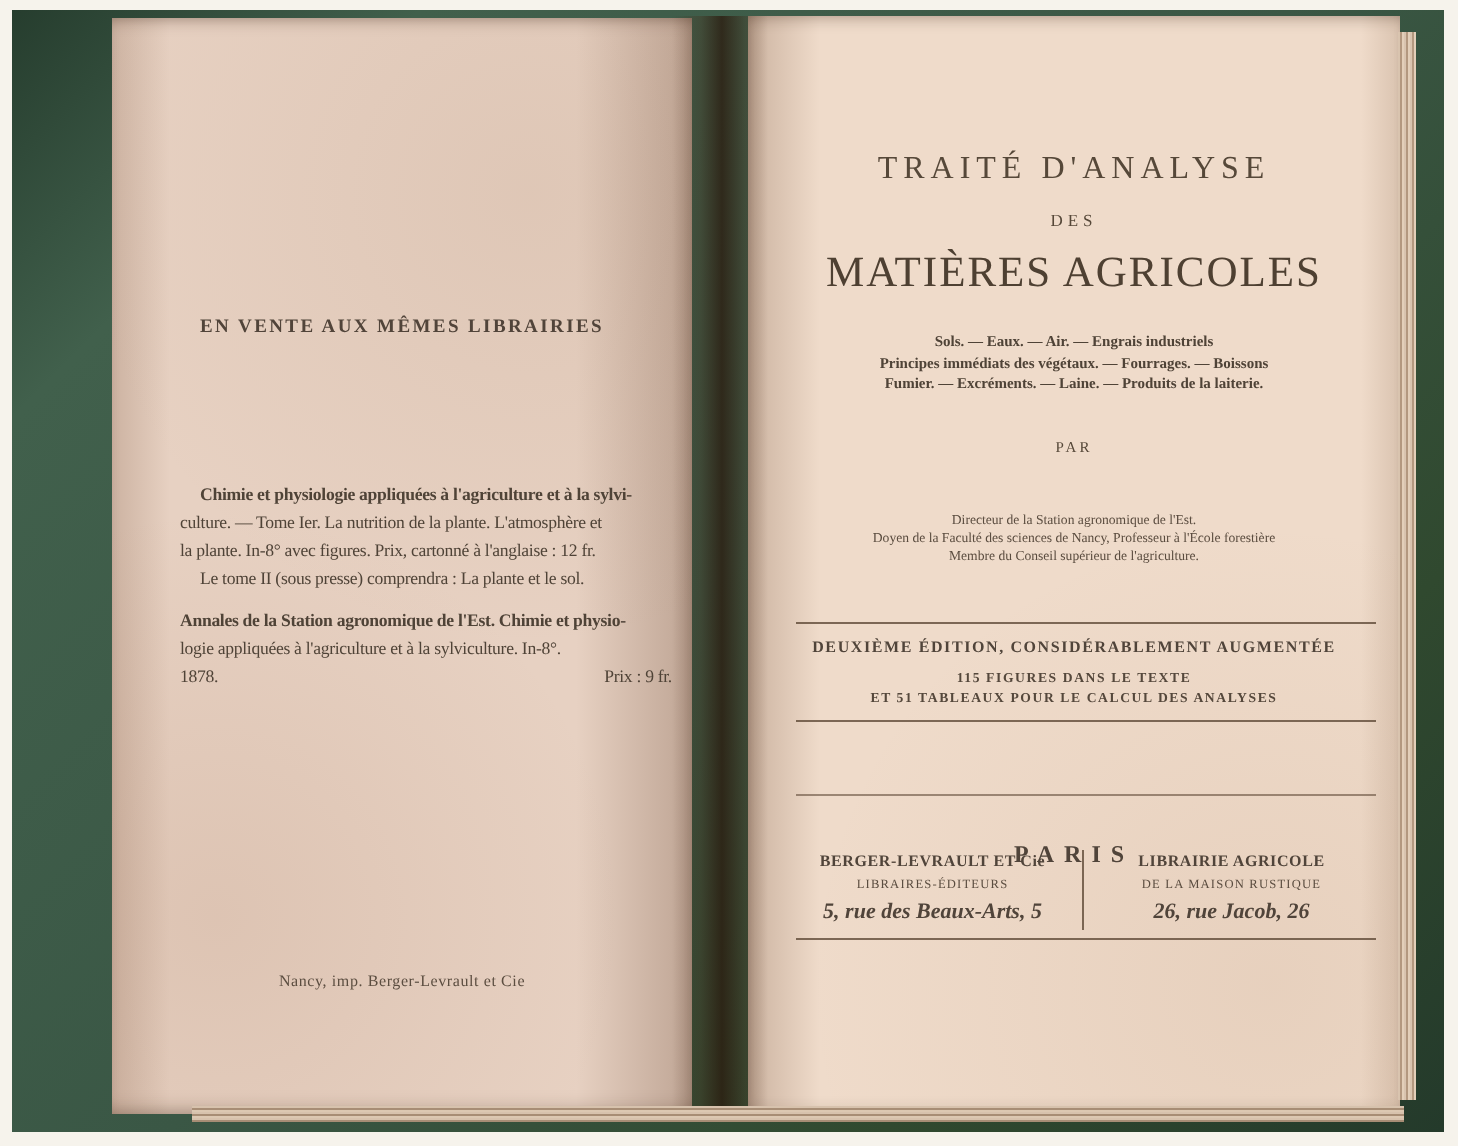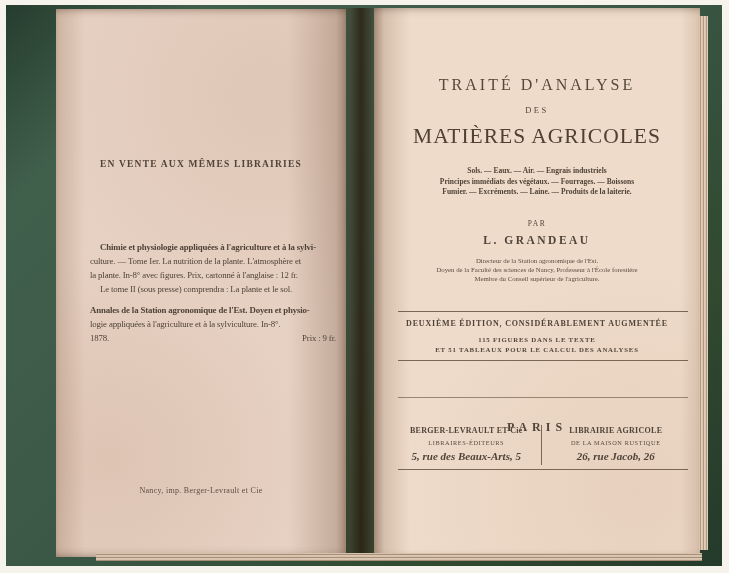--- a/index.html
+++ b/index.html
@@ -107,21 +107,21 @@
 
   <div class="page page-left">
     <div class="lp-header">EN VENTE AUX MÊMES LIBRAIRIES</div>
 
     <div class="lp-body">
       <p class="lp-line indent lead">Chimie et physiologie appliquées à l'agriculture et à la sylvi-</p>
       <p class="lp-line">culture. — Tome Ier. La nutrition de la plante. L'atmosphère et</p>
       <p class="lp-line">la plante. In-8° avec figures. Prix, cartonné à l'anglaise : 12 fr.</p>
       <p class="lp-line indent">Le tome II (sous presse) comprendra : La plante et le sol.</p>
 
-      <p class="lp-line gap lead">Annales de la Station agronomique de l'Est. Doyen et physio-</p>
+      <p class="lp-line gap lead">Annales de la Station agronomique de l'Est. Chimie et physio-</p>
       <p class="lp-line">logie appliquées à l'agriculture et à la sylviculture. In-8°.</p>
       <p class="lp-line split">
         <span>1878.</span>
         <span>Prix : 9 fr.</span>
       </p>
     </div>
 
     <div class="lp-imprint">Nancy, imp. Berger-Levrault et Cie</div>
   </div>
 
@@ -131,21 +131,20 @@
     <div class="tp-el tp-des">DES</div>
     <div class="tp-el tp-title2">MATIÈRES AGRICOLES</div>
 
     <div class="tp-el tp-subjects">
       <p>Sols. — Eaux. — Air. — Engrais industriels</p>
       <p>Principes immédiats des végétaux. — Fourrages. — Boissons</p>
       <p>Fumier. — Excréments. — Laine. — Produits de la laiterie.</p>
     </div>
 
     <div class="tp-el tp-par">PAR</div>
-    <div class="tp-el tp-author">L. GRANDEAU</div>
 
     <div class="tp-el tp-credits">
       <p>Directeur de la Station agronomique de l'Est.</p>
       <p>Doyen de la Faculté des sciences de Nancy, Professeur à l'École forestière</p>
       <p>Membre du Conseil supérieur de l'agriculture.</p>
     </div>
 
     <div class="rule rule-1"></div>
     <div class="tp-el tp-ed1">DEUXIÈME ÉDITION, CONSIDÉRABLEMENT AUGMENTÉE</div>
     <div class="tp-el tp-ed2">115 FIGURES DANS LE TEXTE</div>

